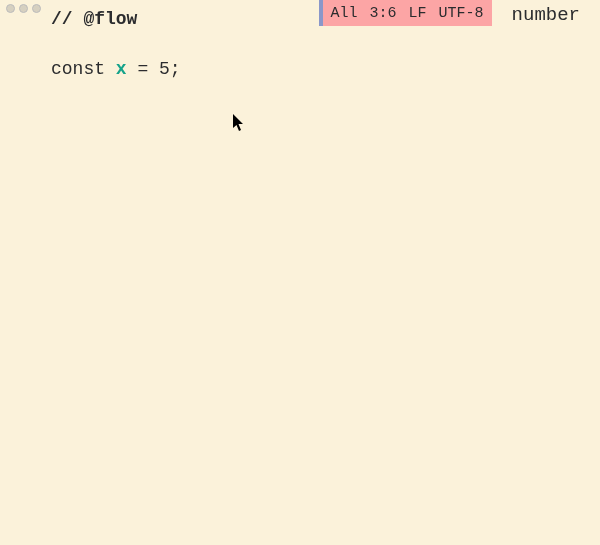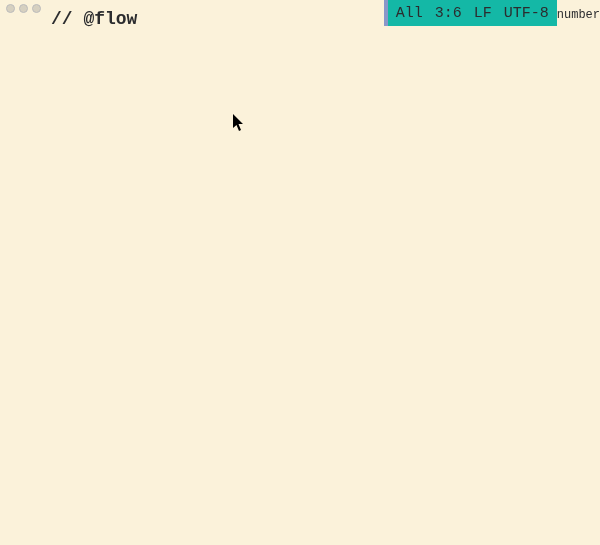--- a/index.html
+++ b/index.html
@@ -63,59 +63,60 @@
     .cursor-pointer {
       position: absolute;
       left: 192px;
       top: 114px;
       width: 12px;
       height: 18px;
       color: #000;
     }
     .statusbar {
       height: 26px;
-      background: #14b8a6;
+      background: #fca5a5;
       border-left: 4px solid #8a97c9;
       display: flex;
       align-items: center;
       padding: 0 8px;
       font-size: 15px;
       color: #2b2c2e;
       gap: 12px;
     }
     .statusbar .filepath {
       font-weight: 700;
       color: #2b2c2e;
     }
     .minibuffer {
       height: 29px;
       background: #fbf2da;
       display: flex;
       align-items: center;
-      padding: 0 0;
-      font-size: 12px;
+      padding: 0 20px;
+      font-size: 19px;
       color: #2b2c2e;
     }
     .blank {
       height: 24px;
     }
   </style>
 </head>
 <body>
 
 <div class="window">
   <div class="titlebar">
     <div class="traffic-light"></div>
     <div class="traffic-light"></div>
     <div class="traffic-light"></div>
   </div>
 
   <div class="editor">
     <div class="line"><span class="comment">// @flow</span></div>
     <div class="line blank"></div>
+    <div class="line"><span class="keyword">const </span><span class="identifier">x</span><span class="punct"> = 5;</span></div>
 
     <svg class="cursor-pointer" viewBox="0 0 12 18">
       <path d="M0 0 L0 14 L3.5 11 L6 17 L8 16 L5.5 10 L10 10 Z" fill="#000"></path>
     </svg>
   </div>
 
   <div class="statusbar">
     <span>All</span>
     <span>3:6</span>
     <span>LF</span>

